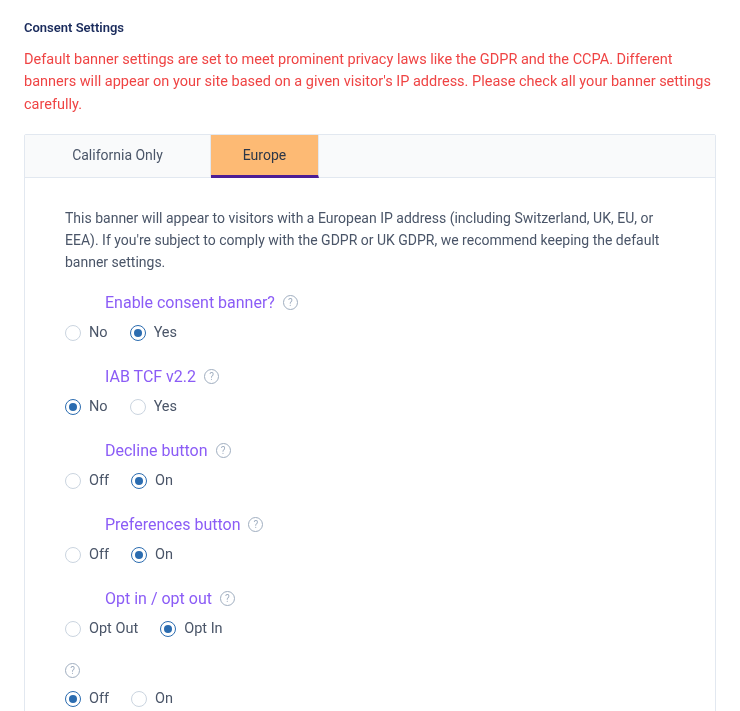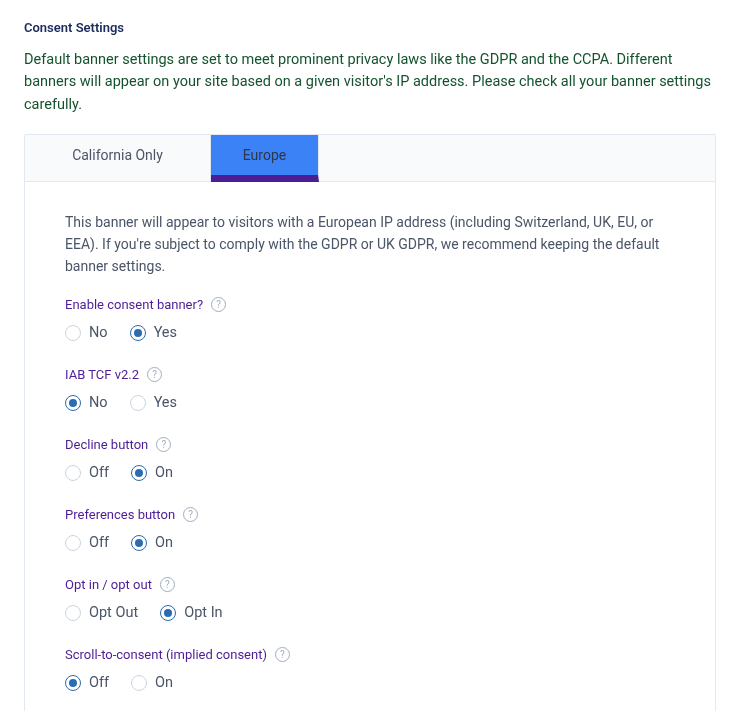--- a/index.html
+++ b/index.html
@@ -11,21 +11,21 @@
     padding: 20px 24px;
     font-size: 14px;
   }
   .page-title {
     color: #1a2b5c;
     font-size: 13px;
     font-weight: 600;
     margin-bottom: 14px;
   }
   .page-desc {
-    color: #14532d;
+    color: #ef4444;
     font-size: 14.5px;
     line-height: 1.55;
     margin-bottom: 18px;
   }
   .tabs-wrap {
     border: 1px solid #e2e8f0;
     border-radius: 2px;
   }
   .tabs-row {
     display: flex;
@@ -39,22 +39,22 @@
     font-size: 14px;
     cursor: pointer;
     background: #f9fafb;
     border-right: 1px solid #e2e8f0;
   }
   .tab.t0 { width: 104px; }
   .tab.t1 { width: 92px; }
   .tab.t2 { width: 186px; }
   .tab.t3 { width: 108px; }
   .tab.active {
-    background: #3b82f6;
-    border-bottom: 7px solid #4c1d95;
+    background: #fdba74;
+    border-bottom: 3px solid #4c1d95;
     margin-bottom: -1px;
     position: relative;
     color: #2d3748;
   }
   .panel {
     padding: 30px 40px 24px 40px;
     background: #fff;
   }
   .panel-desc {
     color: #4a5568;
@@ -63,22 +63,23 @@
     margin-bottom: 20px;
   }
   .field { margin-bottom: 26px; }
   .field-label-row {
     display: flex;
     align-items: center;
     gap: 8px;
     margin-bottom: 12px;
   }
   .field-label {
-    color: #4c1d95;
-    font-size: 13px;
+    color: #8b5cf6;
+    font-size: 16px;
+    margin-left: 40px;
   }
   .help-icon {
     width: 15px; height: 15px;
     border: 1px solid #a0aec0;
     border-radius: 50%;
     display: inline-flex;
     align-items: center;
     justify-content: center;
     font-size: 10px;
     color: #a0aec0;
@@ -224,21 +225,20 @@
           <span class="radio-circle selected">
               <span class="radio-dot"></span>
             </span>
           <span class="radio-label">Opt In</span>
         </div>
       </div>
     </div>
 
     <div class="field" style="margin-bottom:0;">
       <div class="field-label-row">
-        <span class="field-label">Scroll-to-consent (implied consent)</span>
         <span class="help-icon">?</span>
       </div>
       <div class="radio-row">
         <div class="radio-item">
           <span class="radio-circle selected">
               <span class="radio-dot"></span>
             </span>
           <span class="radio-label">Off</span>
         </div>
         <div class="radio-item">

